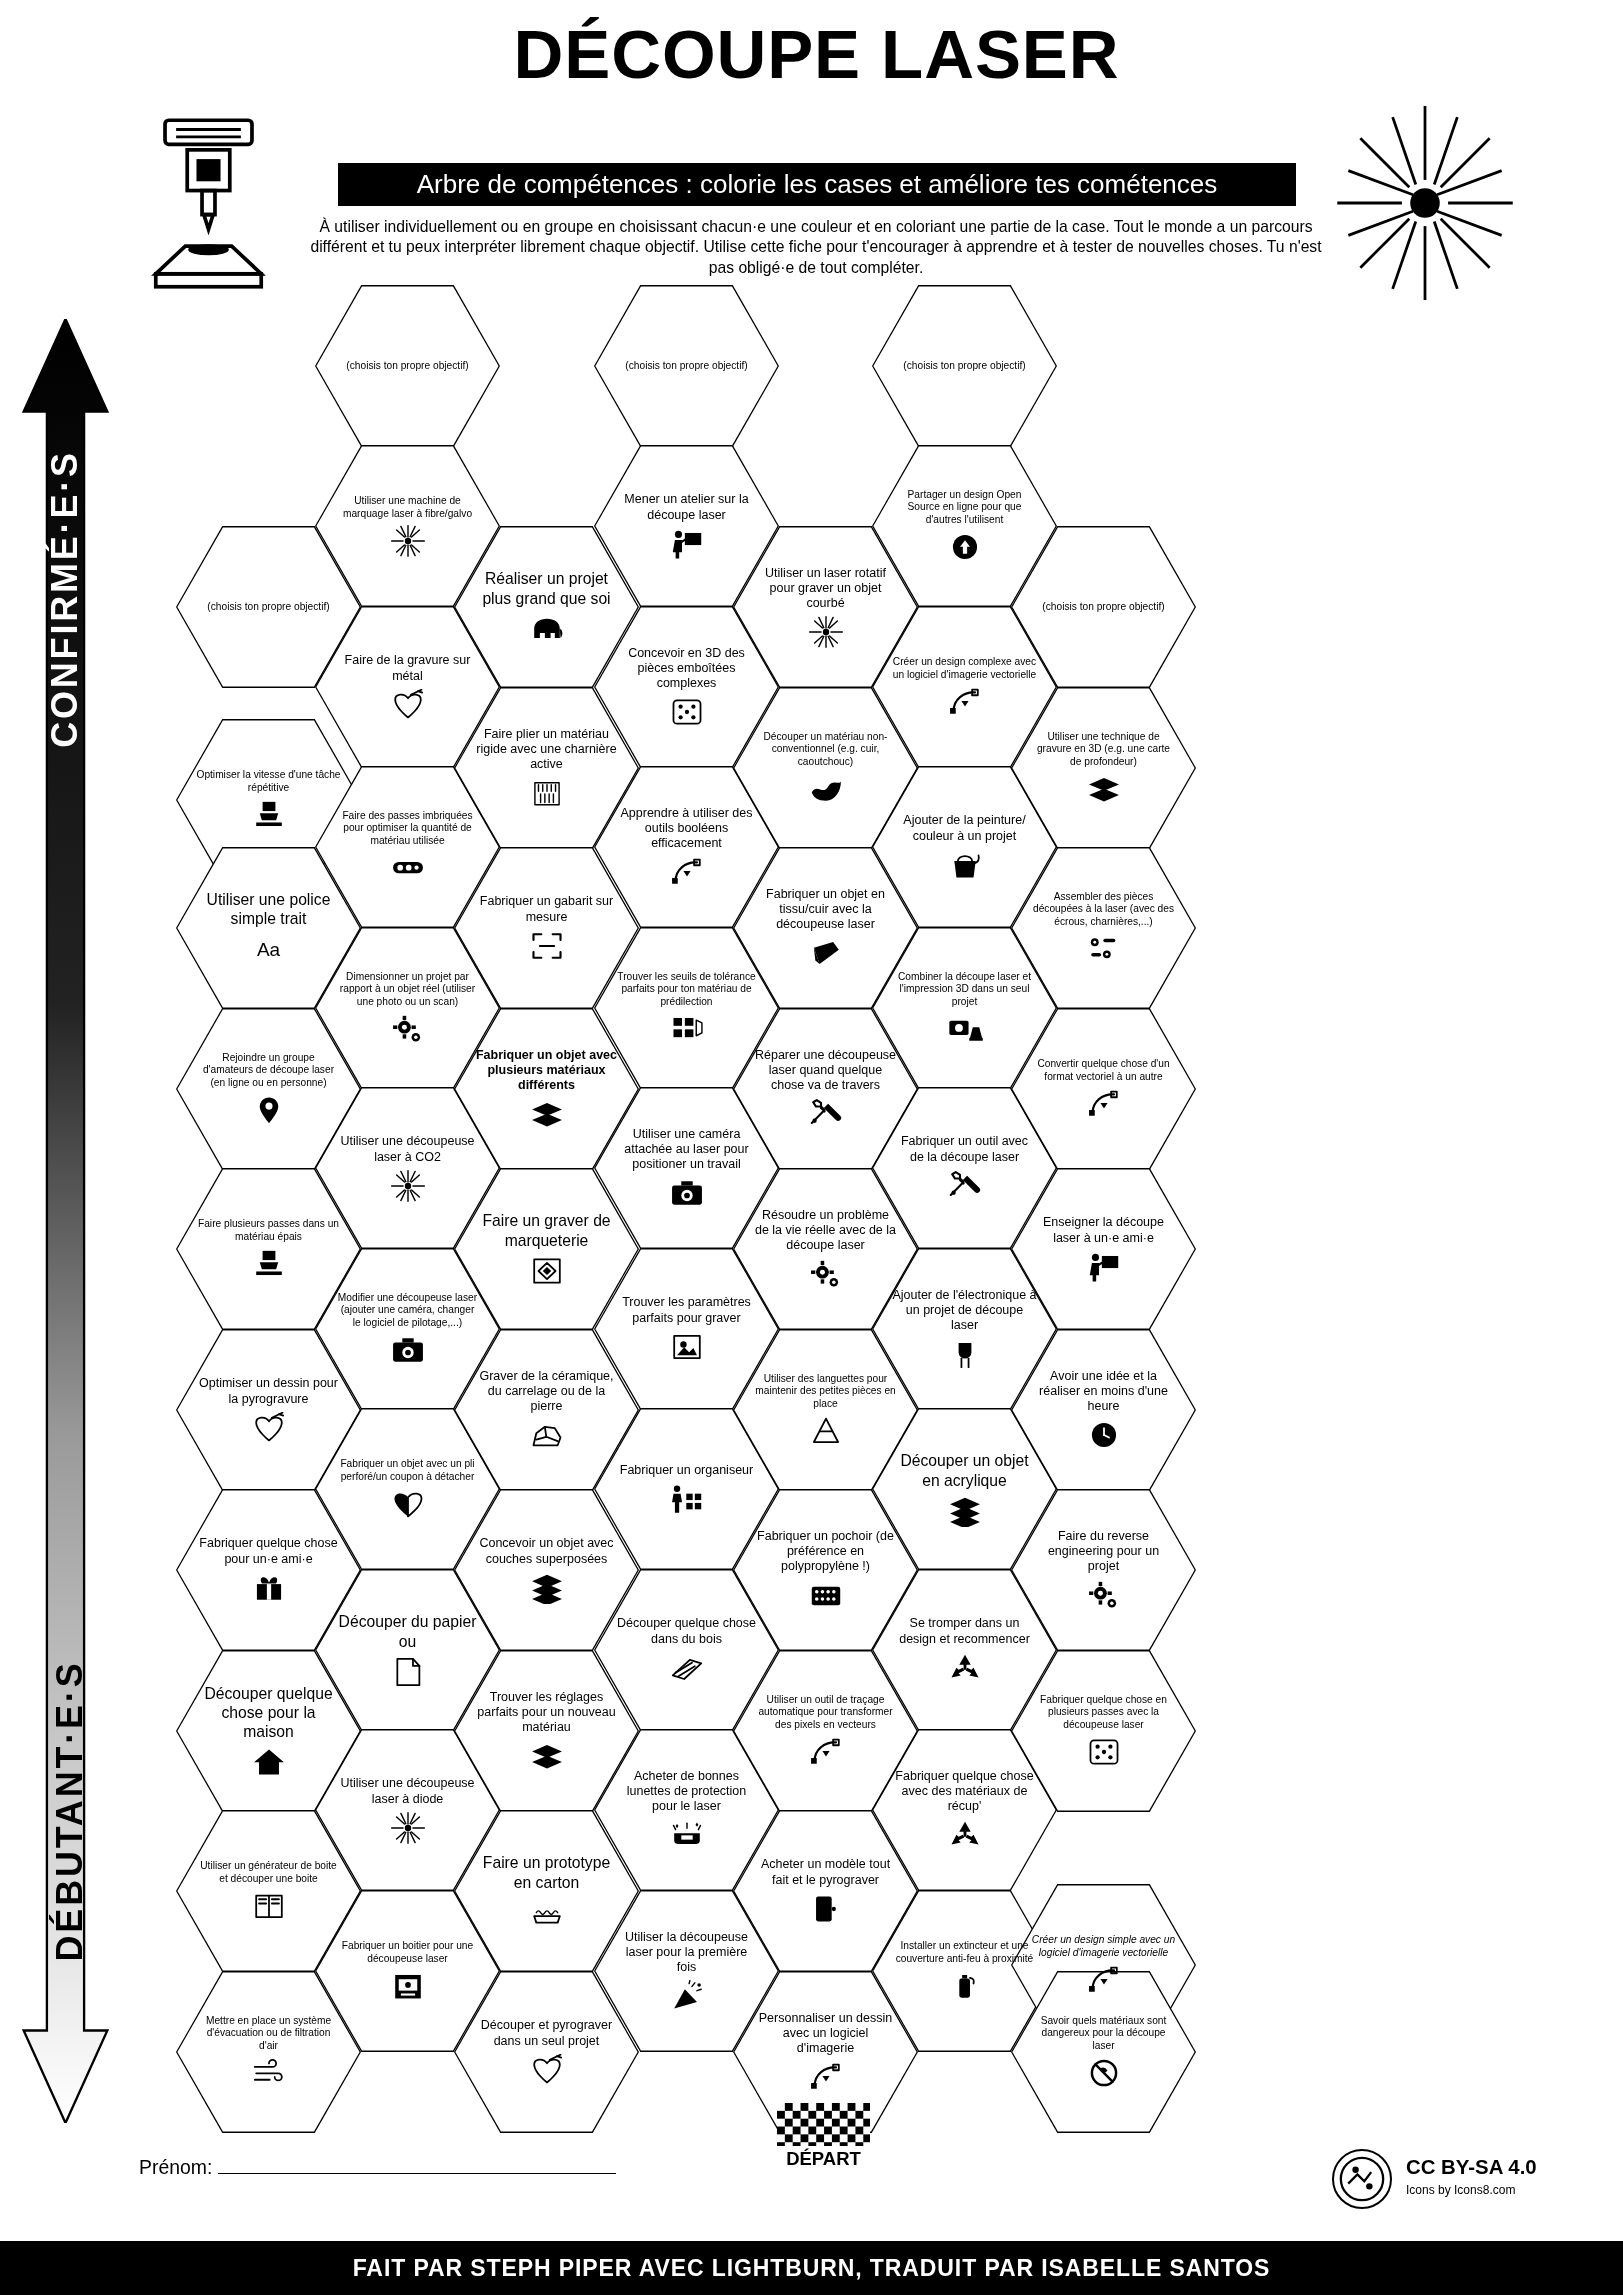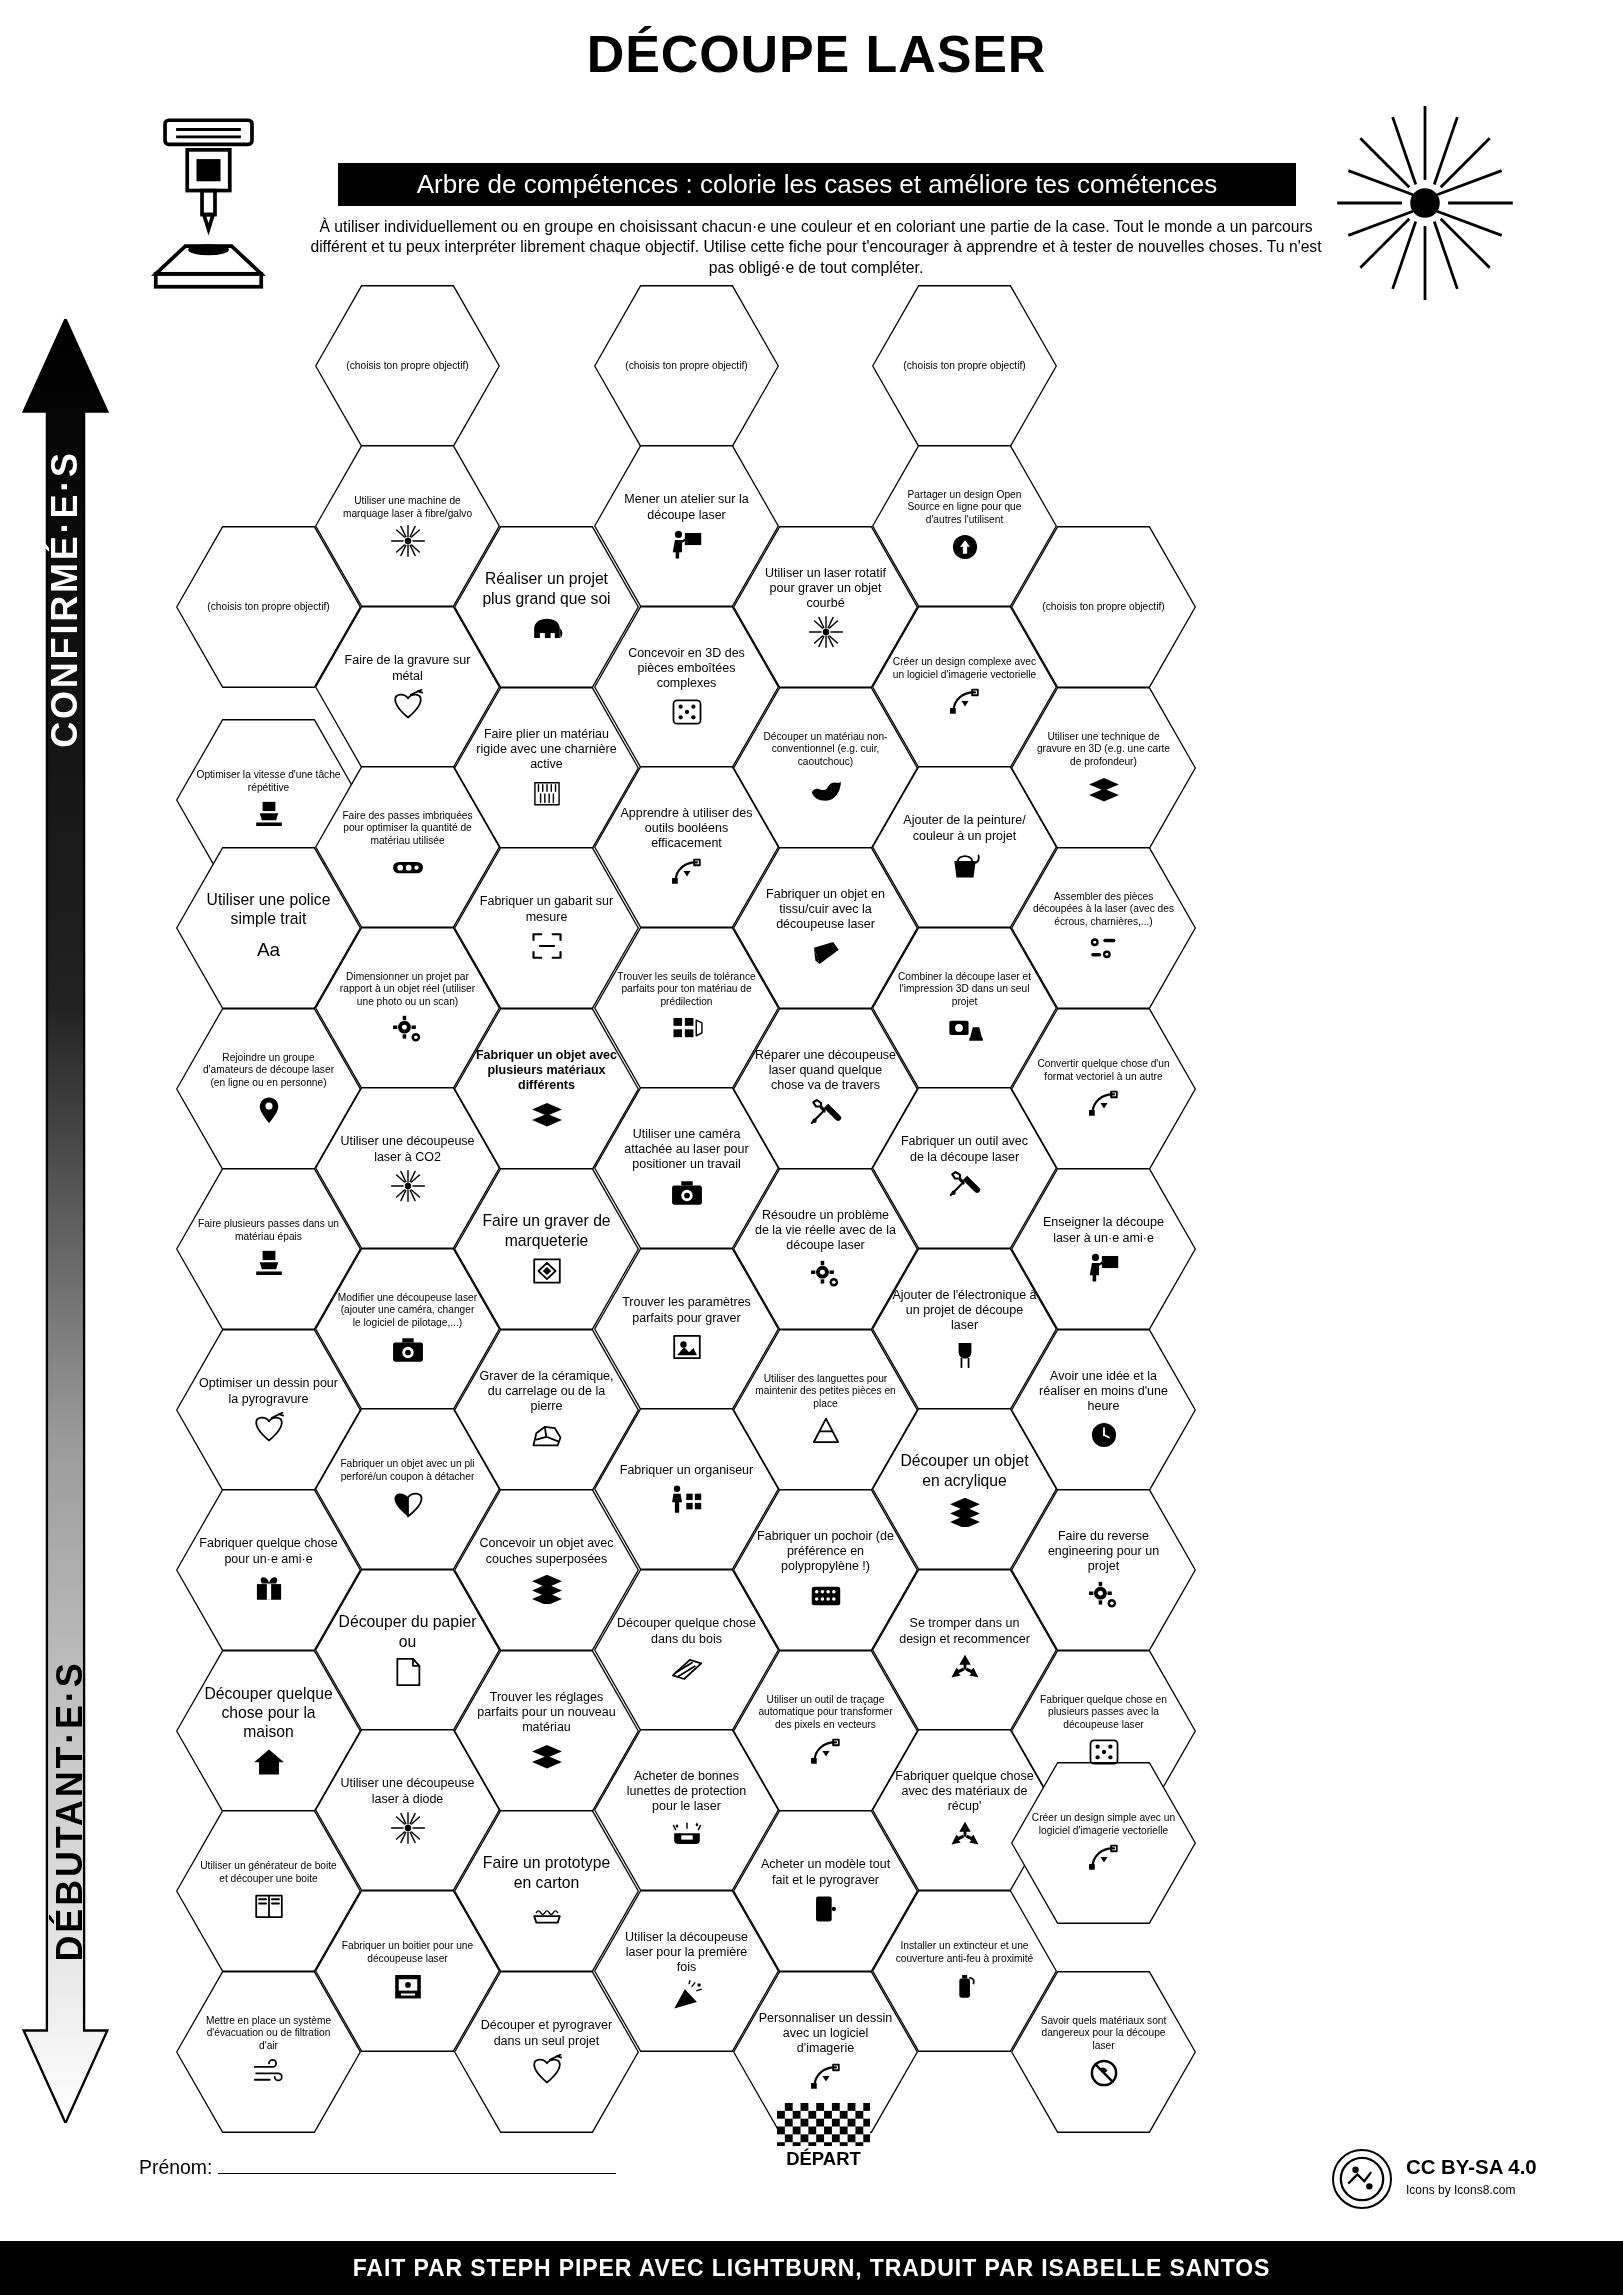--- a/index.html
+++ b/index.html
@@ -11,21 +11,21 @@
     color: #000;
     position: relative;
     overflow: hidden;
   }
 
   
   #header { position:absolute; left:0; top:0; width:1623px; height:305px; }
 
   #title {
     position:absolute; left:324px; top:13px; width:985px; height:83px;
-    font-size:52px; font-weight:bold; letter-spacing:0.9px;
+    font-size:69px; font-weight:bold; letter-spacing:0.9px;
     text-align:center; line-height:83px;
   }
   #subtitle-bar {
     position:absolute; left:338px; top:163px; width:958px; height:43px;
     background:#000; color:#fff;
     font-size:26px; text-align:center; line-height:43px;
   }
   #intro {
     position:absolute; left:305px; top:217px; width:1022px;
     font-size:15.7px; line-height:20.4px; text-align:center;
@@ -1281,21 +1281,21 @@
               <circle cx="32" cy="30" r="6"></circle>
               <circle cx="68" cy="30" r="6"></circle>
               <circle cx="32" cy="60" r="6"></circle>
               <circle cx="68" cy="60" r="6"></circle>
               <circle cx="50" cy="45" r="6"></circle>
             </g>
           </svg>
         </div>
       </div>
     </div>
-    <div class="hex small" style="left: 1011px; top: 1762px;">
+    <div class="hex small" style="left: 1011px; top: 1884px; font-style: italic;">
       <div class="hexborder"></div>
       <div class="hexinner"></div>
       <div class="content">
         <div class="label">Créer un design simple avec un logiciel d'imagerie vectorielle</div>
         <div class="glyph">
           <svg width="36" height="32" viewBox="0 0 100 90" fill="none" stroke="#000" stroke-width="5" stroke-linecap="round" stroke-linejoin="round">
             <path d="M18 70 C18 38 46 16 78 18" fill="none" stroke="#000" stroke-width="6"></path>
             <rect x="8" y="62" width="16" height="16" fill="#000" stroke="none"></rect>
             <rect x="70" y="10" width="16" height="16" fill="none" stroke="#000" stroke-width="5"></rect>
             <path d="M40 42 l20 0 l-10 16 z" fill="#000" stroke="none"></path>

